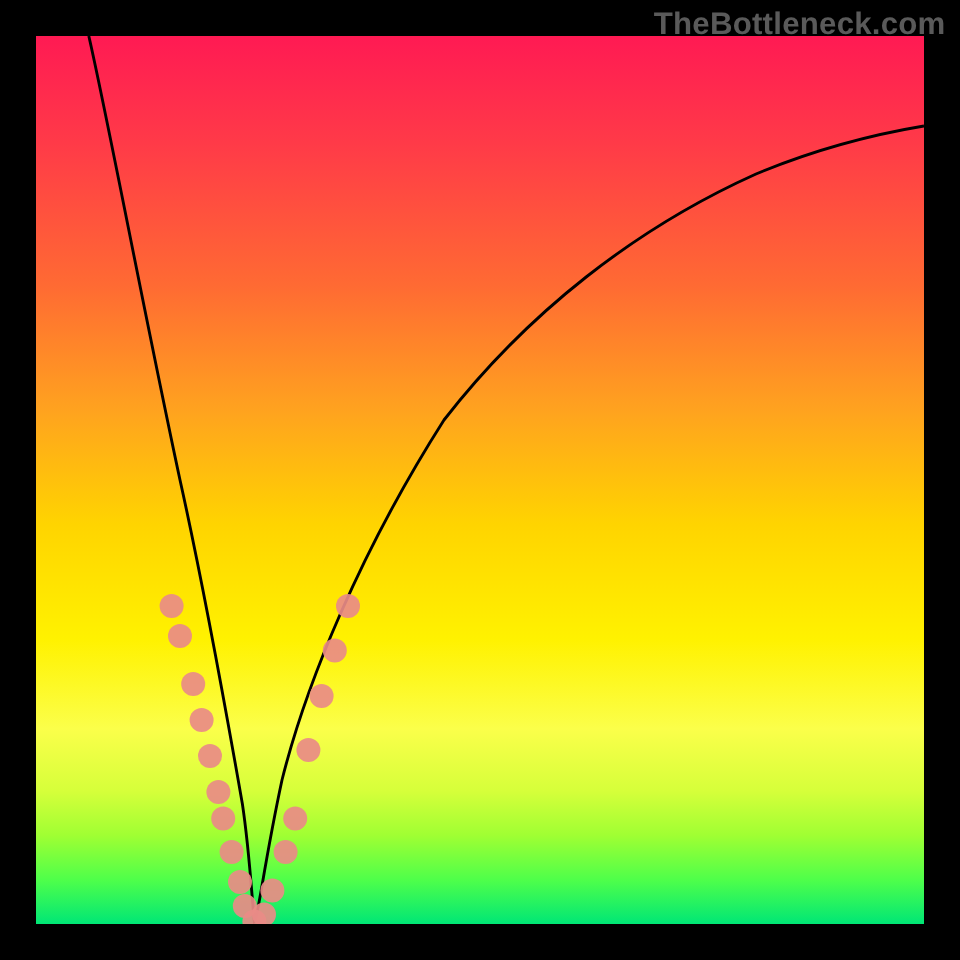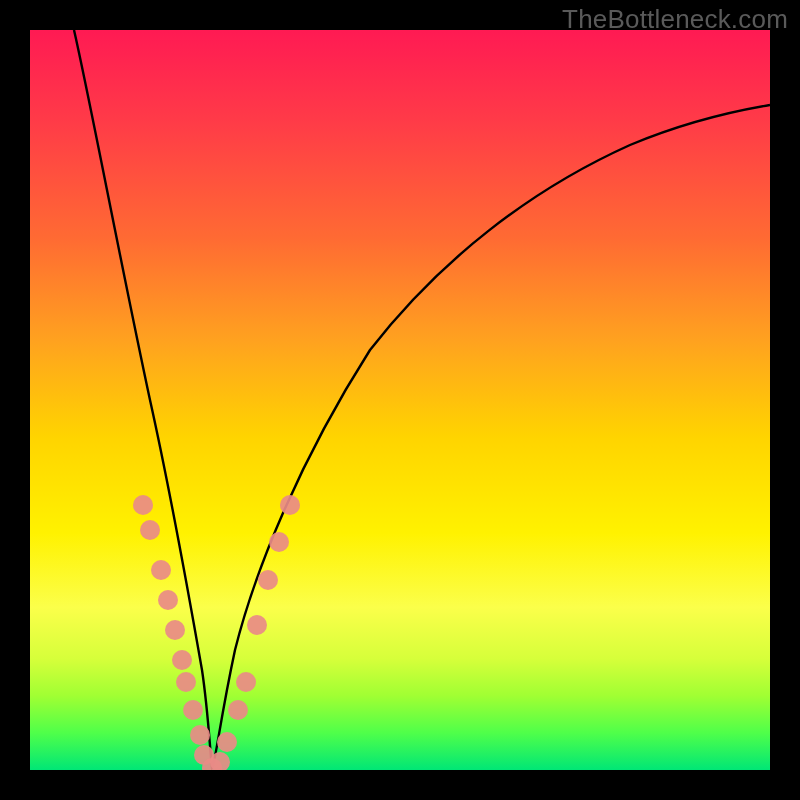--- a/index.html
+++ b/index.html
@@ -36,21 +36,21 @@
       #4fff4a 95%,
       #00e676 100%);
   }
   
   .watermark {
     position: absolute;
     top: 4px;
     right: 12px;
     color: #5a5a5a;
     font-size: 26px;
-    font-weight: 400;
+    font-weight: 700;
     letter-spacing: 0.2px;
     user-select: none;
   }
   svg.curve {
     position: absolute;
     inset: 0;
   }
 </style>
 </head>
 <body>

